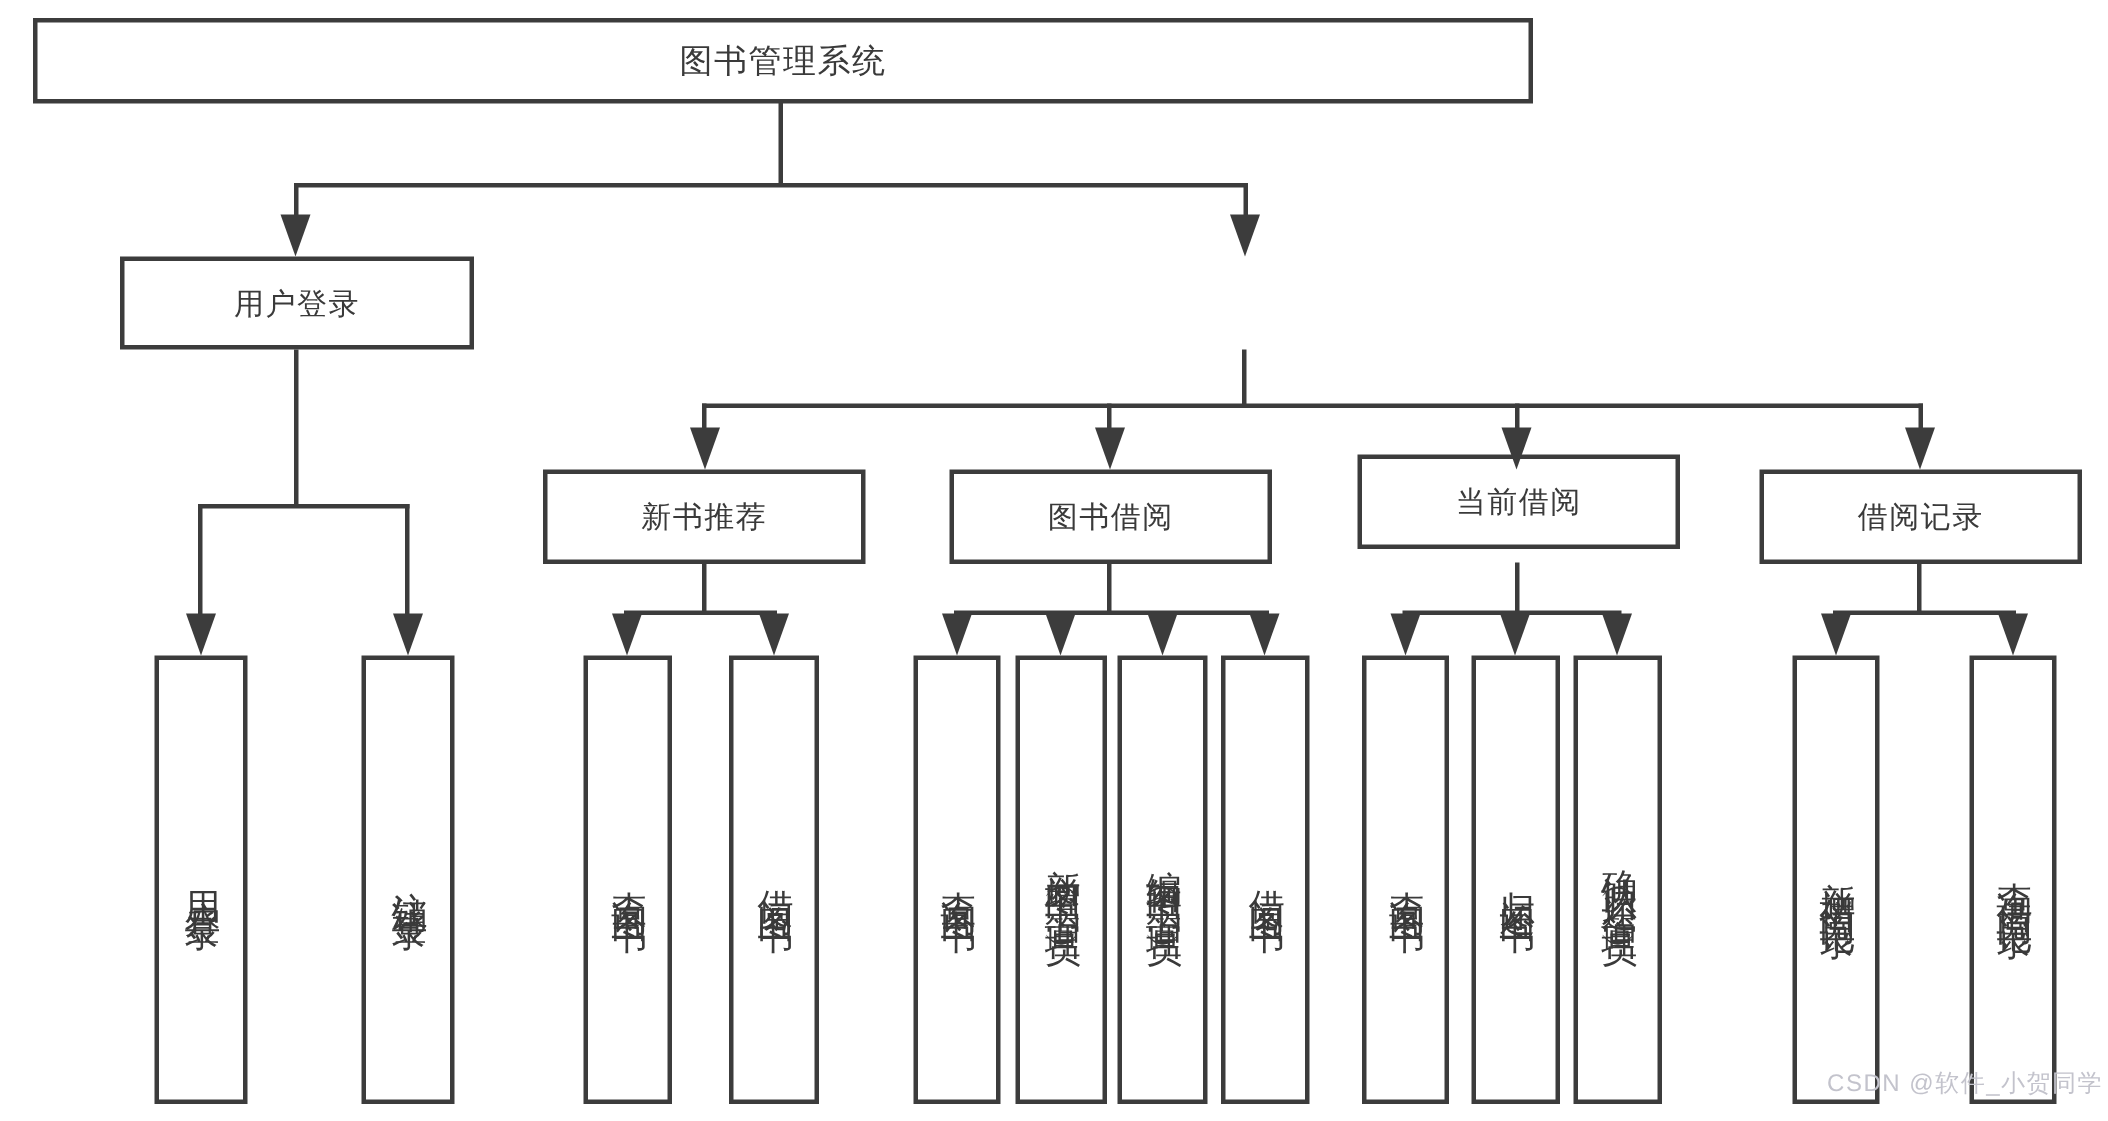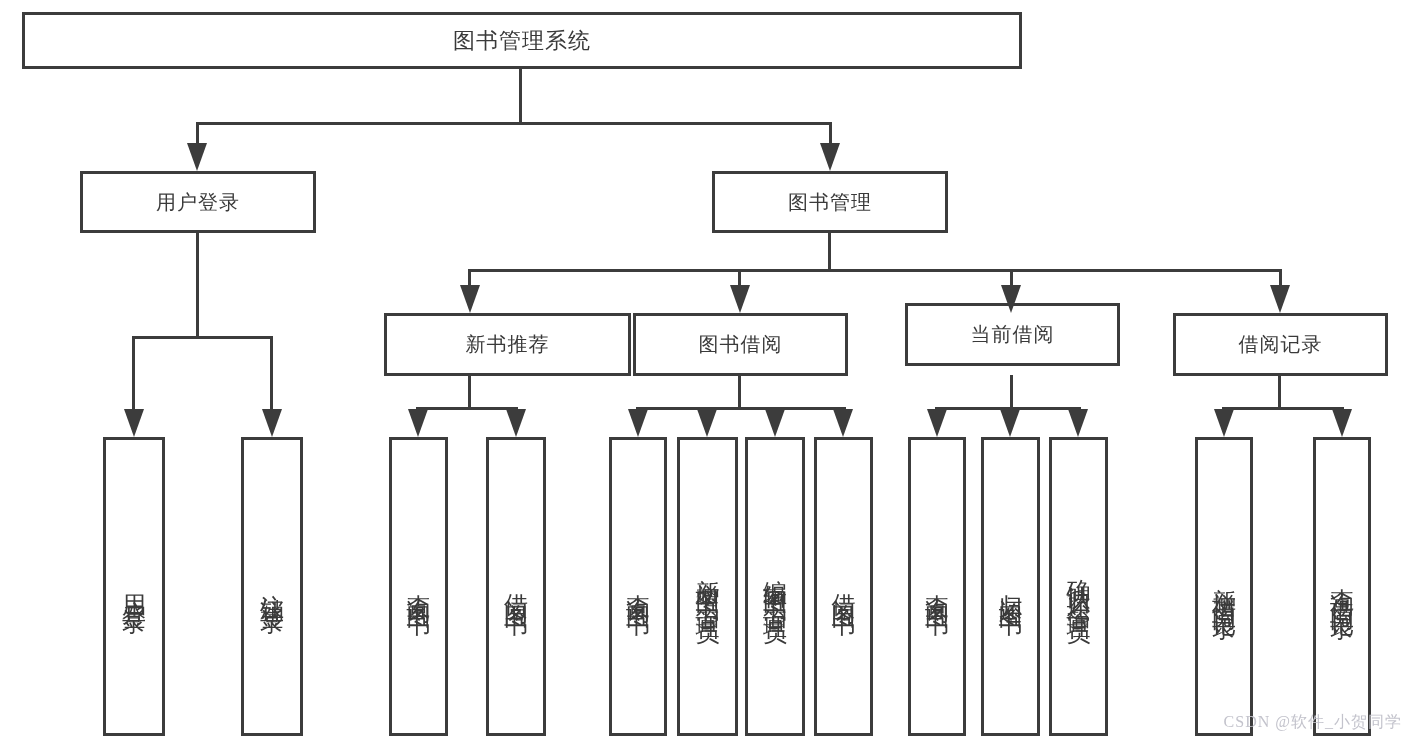--- a/index.html
+++ b/index.html
@@ -1,20 +1,20 @@
 <!DOCTYPE html>
 <html><head>
 <meta charset="utf-8">
 <style>
   html,body { margin:0; padding:0; background:#ffffff; }
   .canvas {
     position:relative;
     width:1405px; height:747px;
     background:#ffffff;
-    font-family:Liberation Serif, serif;
+    font-family:Liberation Sans, sans-serif;
     overflow:hidden;
   }
   .box {
     position:absolute;
     box-sizing:border-box;
     border:3px solid #3c3c3c;
     background:#ffffff;
     display:flex;
     align-items:center;
     justify-content:center;
@@ -54,25 +54,22 @@
 
 <div class="canvas">
 
   <div class="box root-hdr" style="left:22px; top:12px; width:1000px; height:57px;">
     <span>图书管理系统</span>
   </div>
 
   <div class="box hdr" style="left:80px; top:171px; width:236px; height:62px;">
     <span>用户登录</span>
   </div>
-  <div class="box hdr" style="left:712px; top:171px; width:236px; height:62px;">
-    <span>图书管理</span>
-  </div>
 
-  <div class="box hdr" style="left:384px; top:313px; width:247px; height:63px;">
+  <div class="box hdr" style="left:362px; top:313px; width:215px; height:63px;">
     <span>新书推荐</span>
   </div>
   <div class="box hdr" style="left:633px; top:313px; width:215px; height:63px;">
     <span>图书借阅</span>
   </div>
   <div class="box hdr" style="left:905px; top:303px; width:215px; height:63px;">
     <span>当前借阅</span>
   </div>
   <div class="box hdr" style="left:1173px; top:313px; width:215px; height:63px;">
     <span>借阅记录</span>

